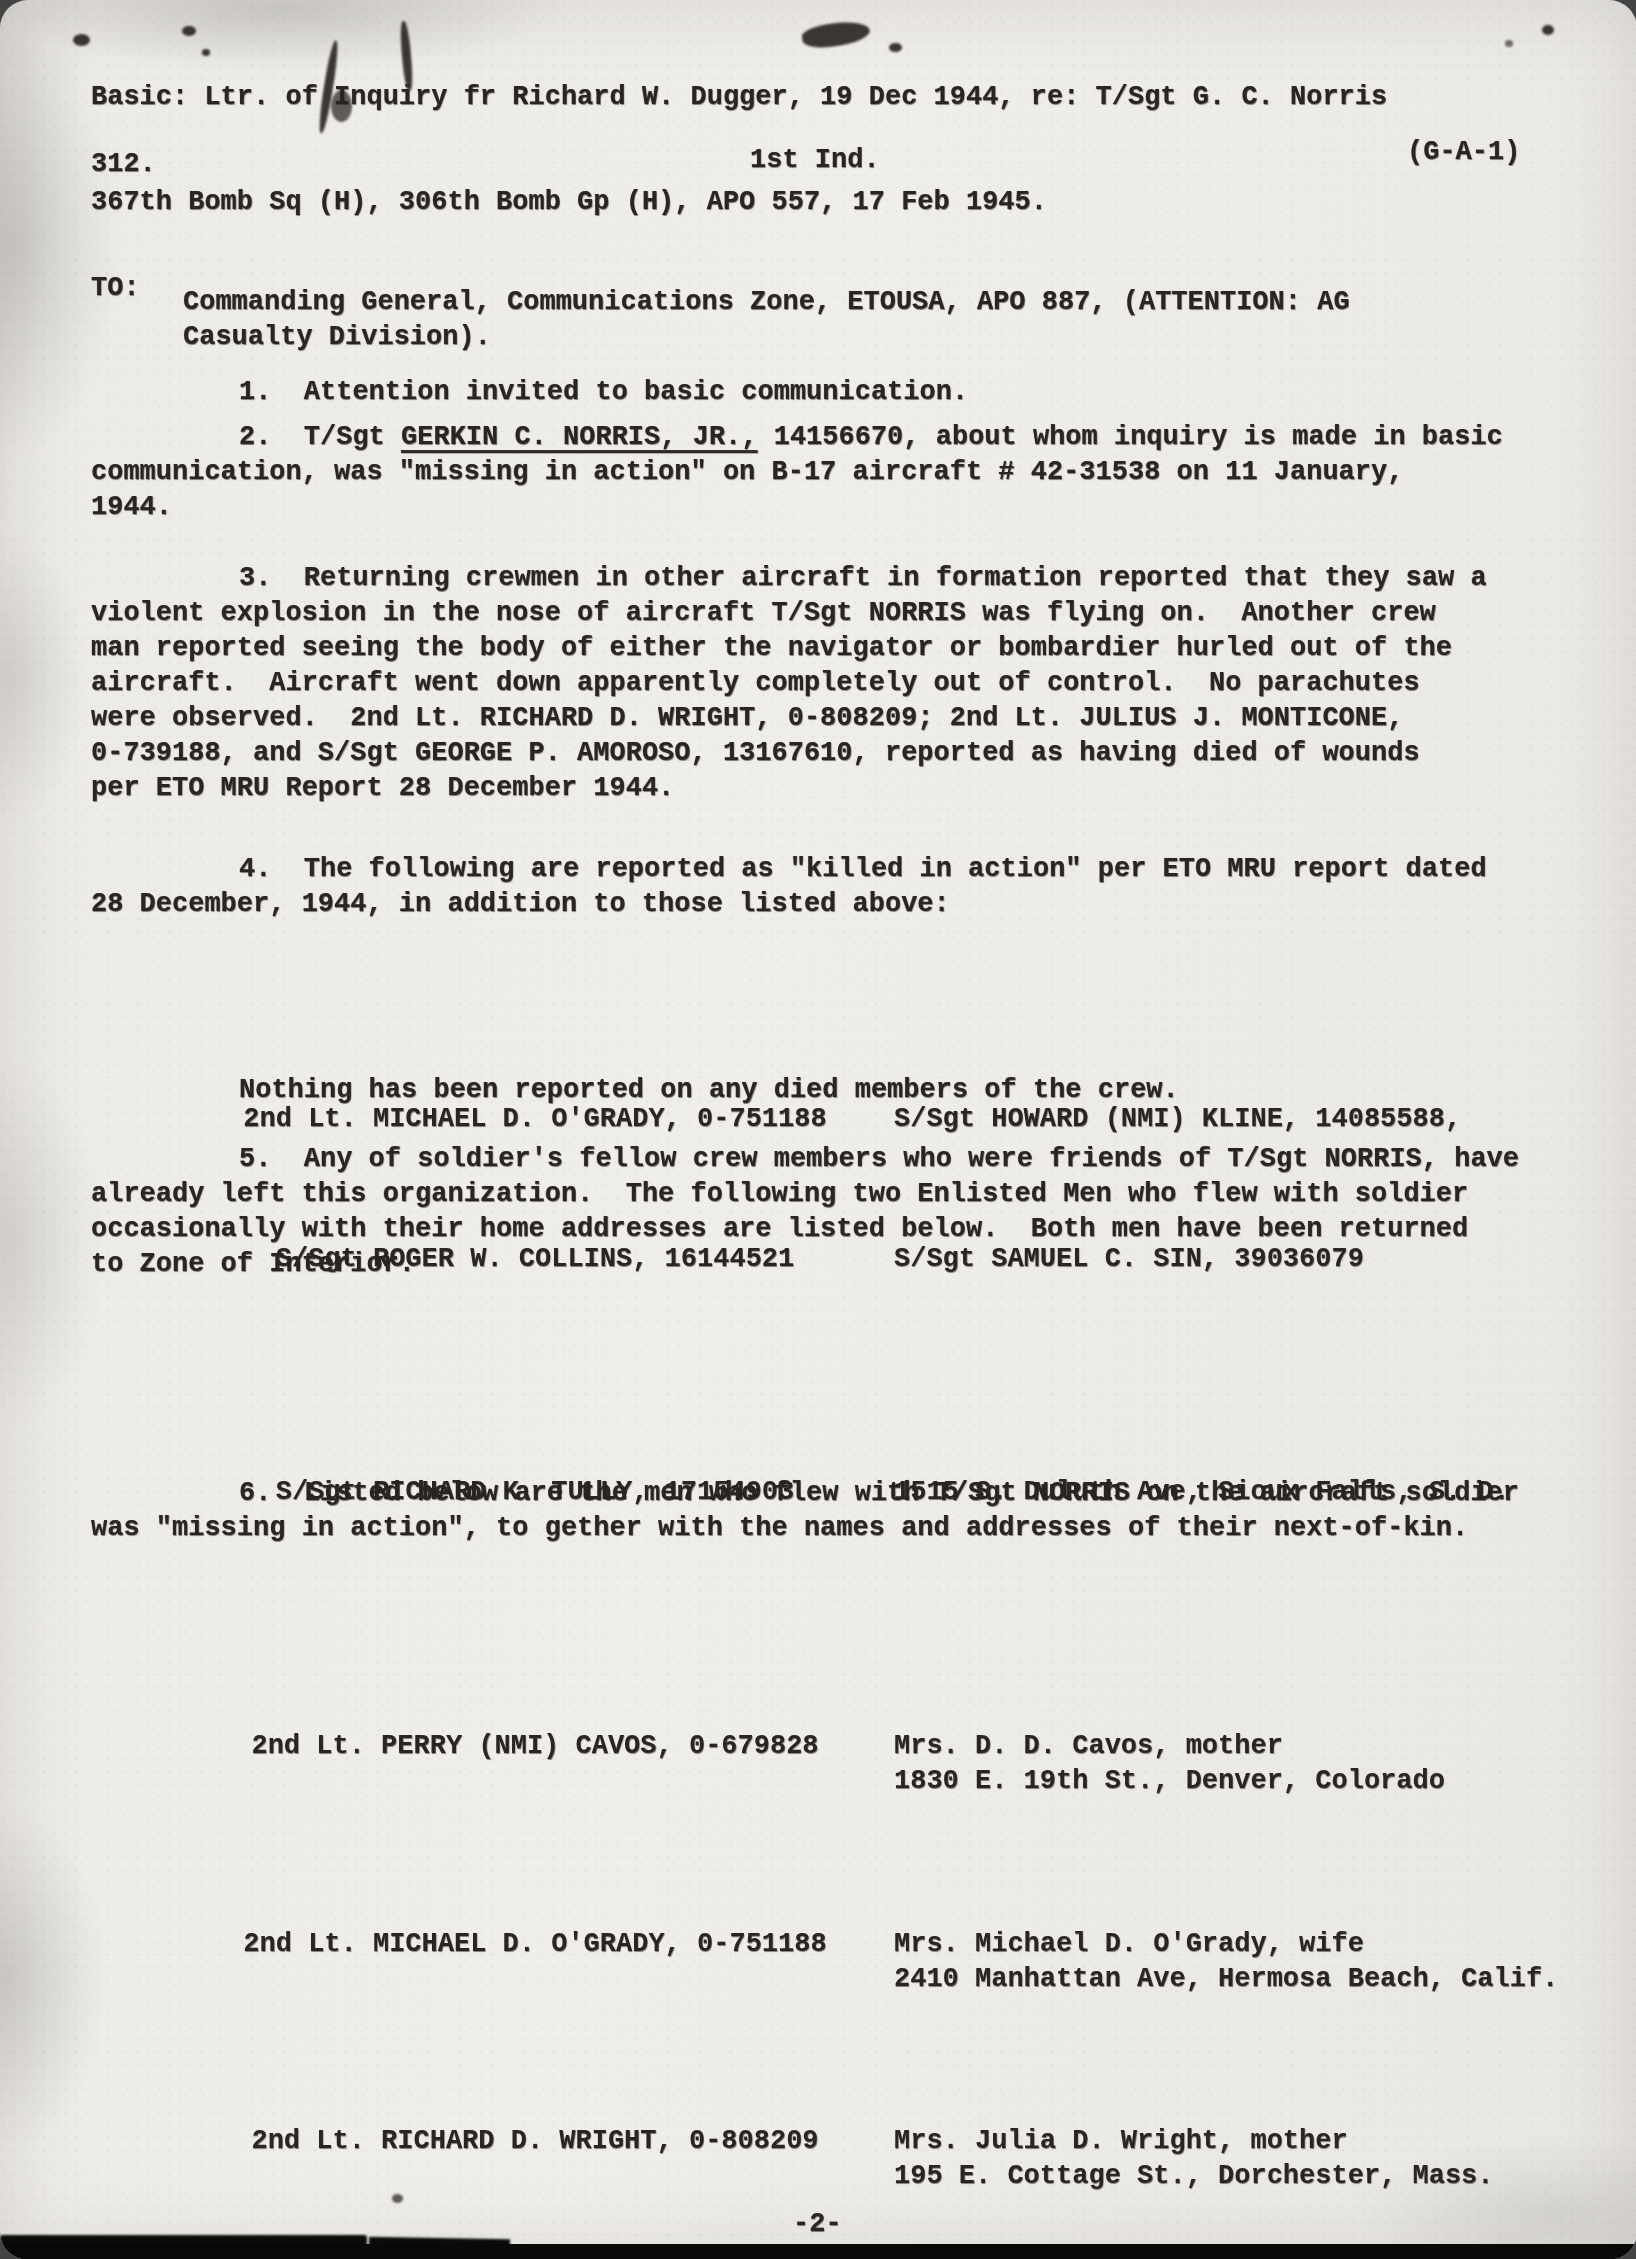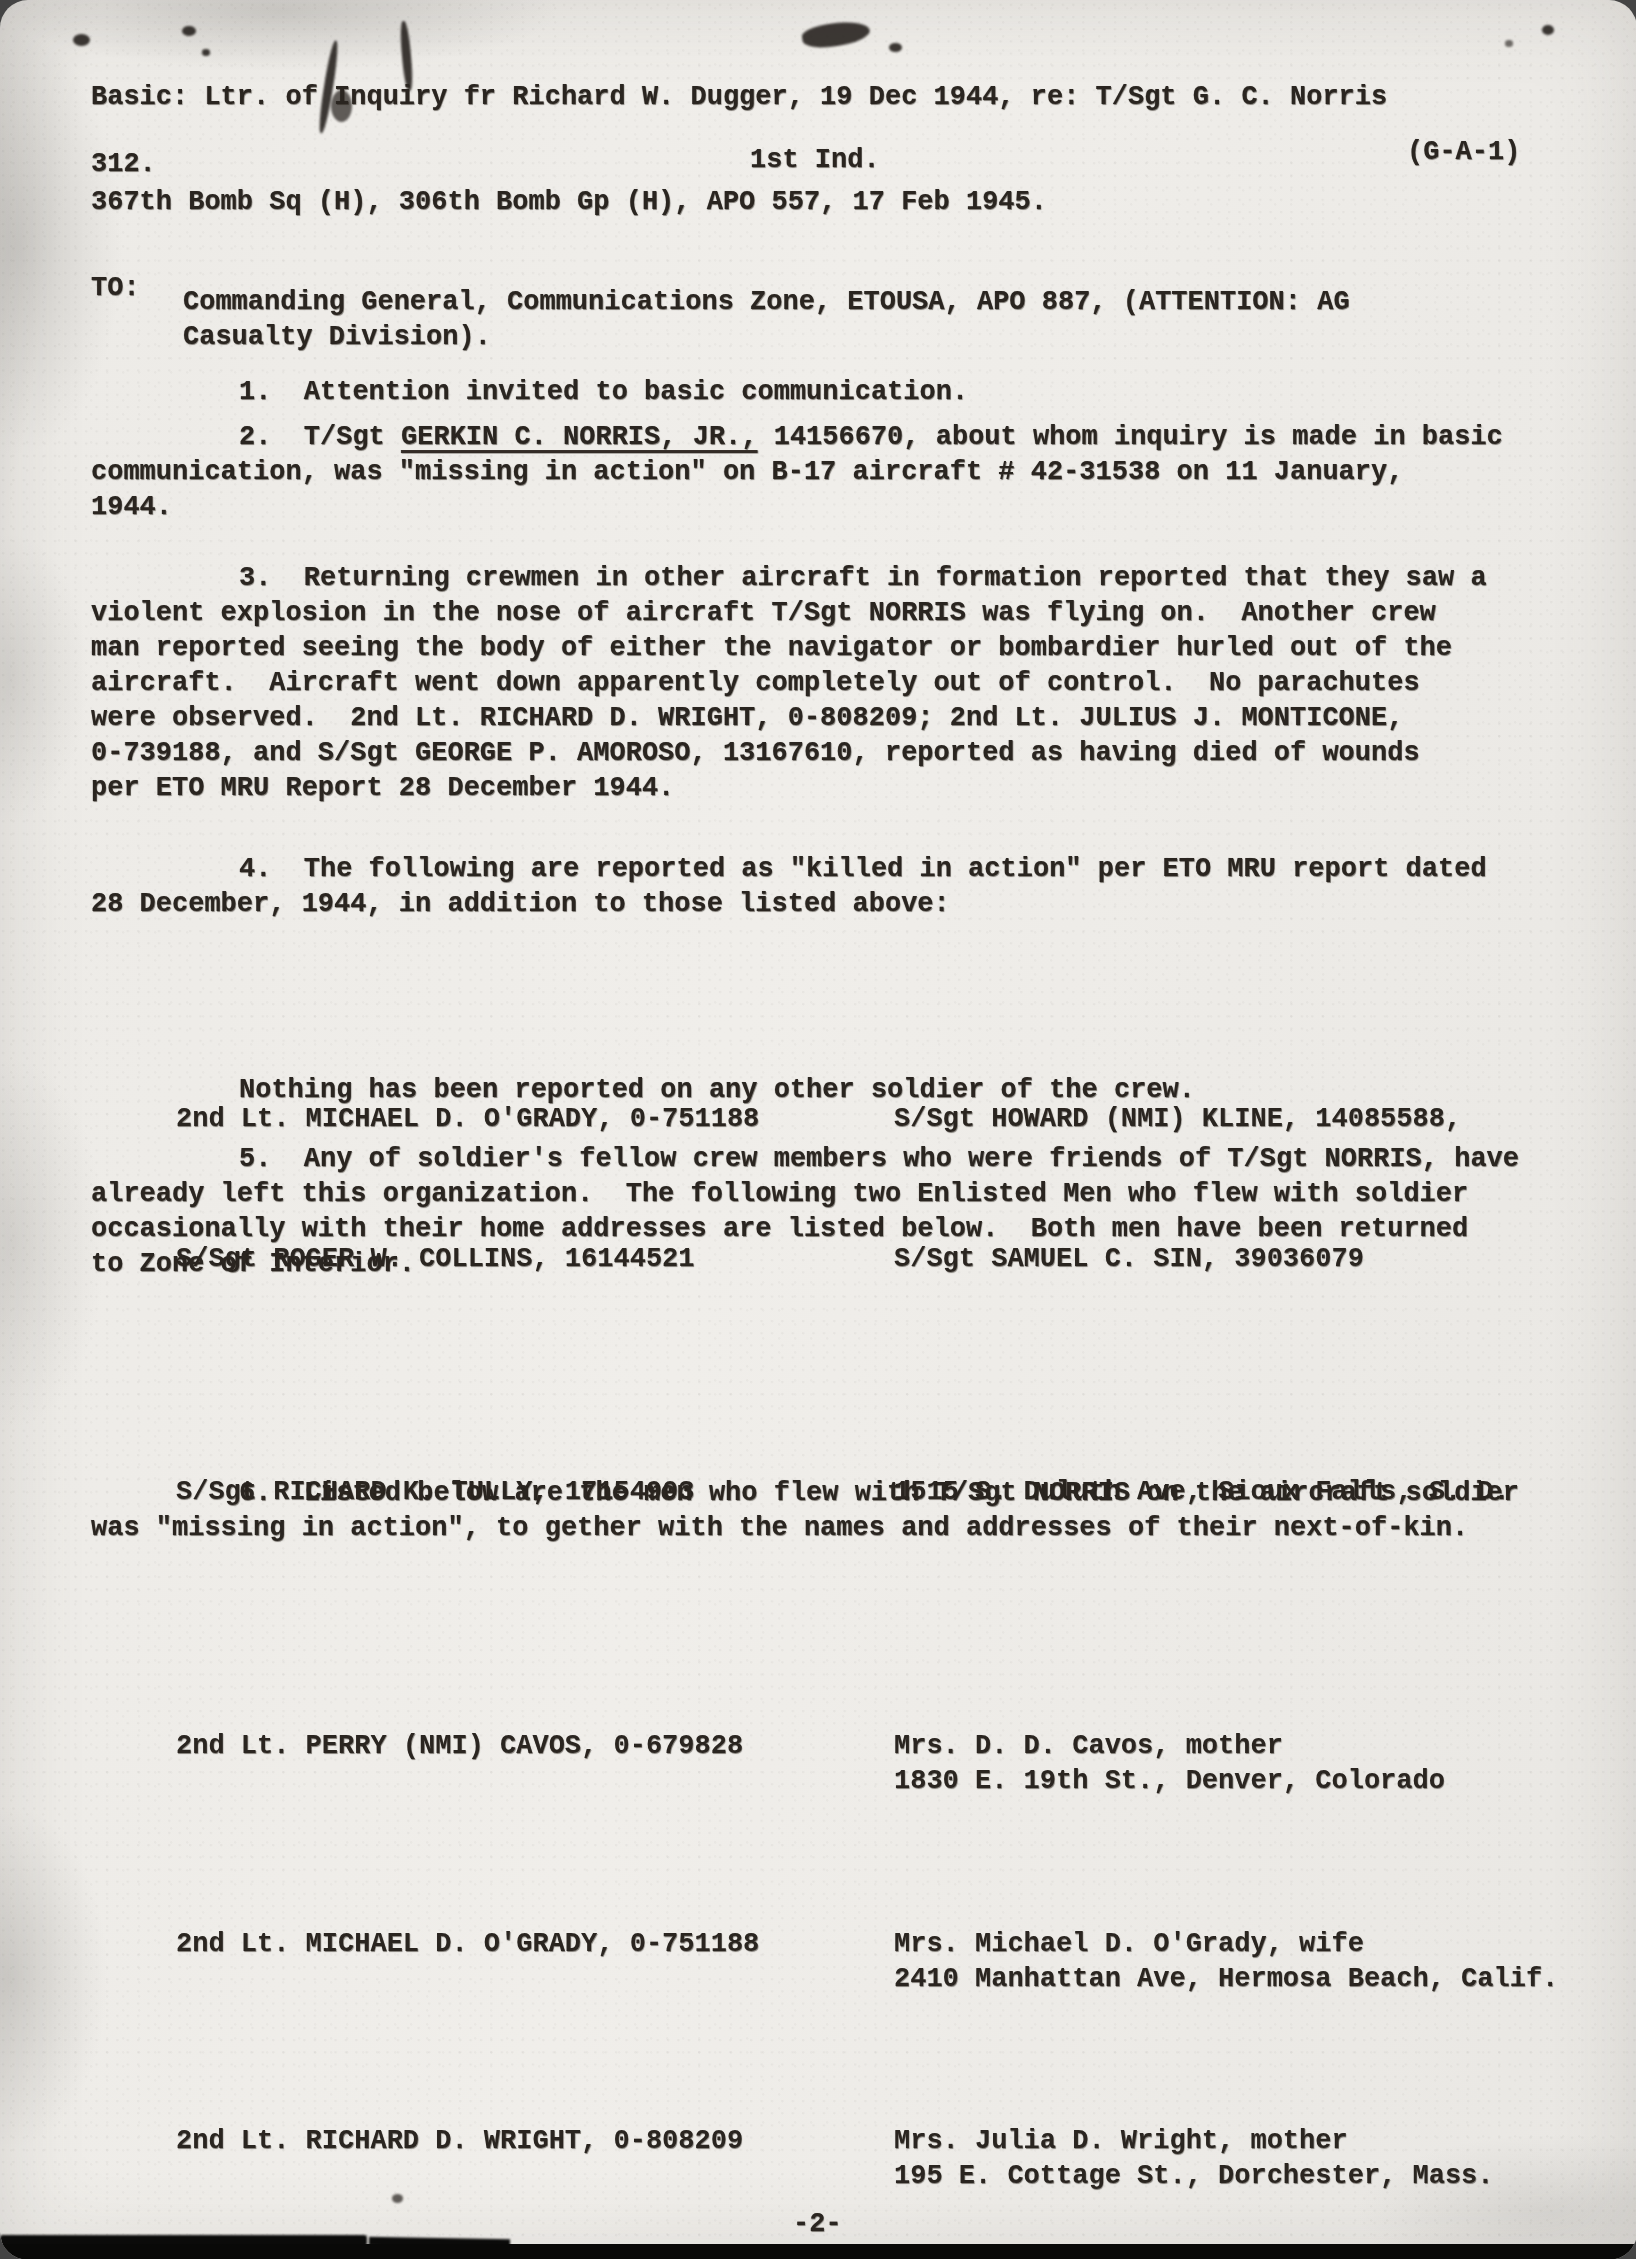--- a/index.html
+++ b/index.html
@@ -55,21 +55,21 @@
   .kia-list{top:962px;left:0;width:1488px;}
   .nothing-line{top:1073px;left:0;}
   .p5{top:1142px;left:0;}
   .enlisted-list{top:1335px;left:0;width:1488px;}
   .p6{top:1476px;left:0;}
   .nok-list{top:1589px;left:0;width:1488px;}
   .page-num{top:2207px;left:702px;}
 
   .two-col-row{position:relative;display:flex;padding-left:85px;white-space:pre;
        text-shadow:0.6px 0.6px 0.8px rgba(40,34,28,0.55);}
-  .col-left{width:718px;flex:none;white-space:pre;}
+  .col-left{width:718px;flex:none;white-space:pre;text-align:center;}
   .col-right{white-space:pre;}
   .kia-list .two-col-row{margin-bottom:0;}
   .enlisted-list .two-col-row{margin-bottom:36px;}
   .nok-list .two-col-row{margin-bottom:22.6px;min-height:70px;}
 
   .smudge{position:absolute;background:rgba(28,24,20,0.85);border-radius:50%;filter:blur(1.1px);}
   .s1{left:73px;top:34px;width:17px;height:12.2px;}
   .s2{left:182px;top:26px;width:14px;height:10.4px;}
   .s3{left:202px;top:49px;width:7.5px;height:6.6px;}
   .s4{left:324px;top:40px;width:9.4px;height:94px;transform:rotate(9deg);border-radius:45%;}
@@ -145,21 +145,21 @@
           <div class="col-left">2nd Lt. MICHAEL D. O'GRADY, 0-751188</div>
           <div class="col-right">S/Sgt HOWARD (NMI) KLINE, 14085588,</div>
         </div>
       
         <div class="two-col-row">
           <div class="col-left">S/Sgt ROGER W. COLLINS, 16144521</div>
           <div class="col-right">S/Sgt SAMUEL C. SIN, 39036079</div>
         </div>
       </div>
 
-    <p class="blk para nothing-line">Nothing has been reported on any other soldier of the crew.</p>
+    <p class="blk para nothing-line">Nothing has been reported on any died members of the crew.</p>
 
     <p class="blk para p5">5.  Any of soldier's fellow crew members who were friends of T/Sgt NORRIS, have
 already left this organization.  The following two Enlisted Men who flew with soldier
 occasionally with their home addresses are listed below.  Both men have been returned
 to Zone of Interior.</p>
 
     <div class="blk enlisted-list">
       
     
         <div class="two-col-row">

